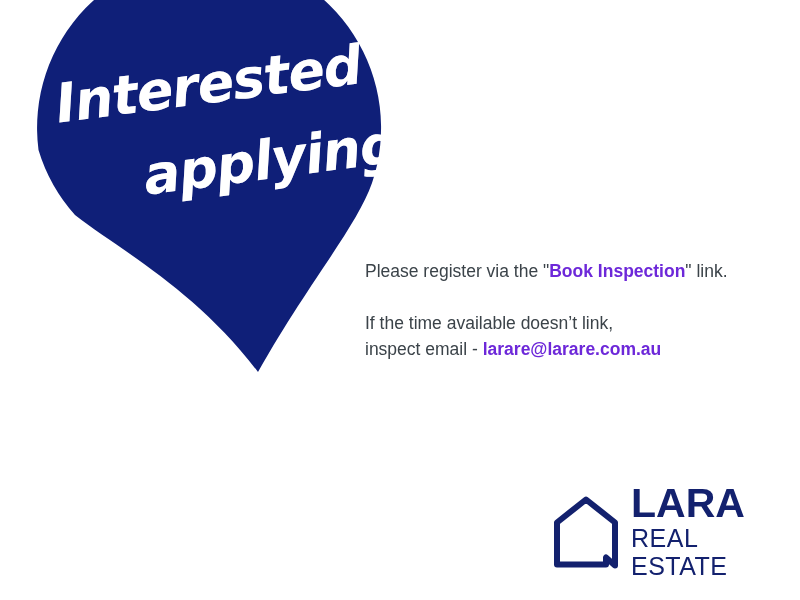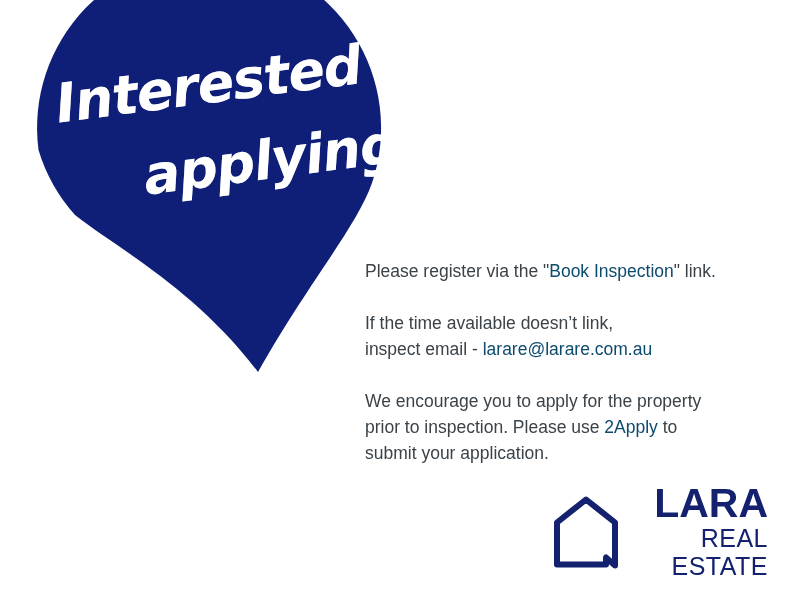--- a/index.html
+++ b/index.html
@@ -85,22 +85,22 @@
     color: #3b4349;
     font-size: 17.5px;
     line-height: 26px;
   }
   .para {
     margin: 0 0 26px 0;
   }
   .para:last-child { margin-bottom: 0; }
   .para .ln { display: block; white-space: nowrap; }
   .para b {
-    font-weight: 400;
-    color: #0c4a6e;
+    font-weight: 700;
+    color: #6d28d9;
   }
 
   
   .logo {
     position: absolute;
     left: 553px;
     top: 492px;
     width: 215px;
     height: 80px;
     display: flex;
@@ -110,21 +110,20 @@
     width: 66px;
     height: 74px;
     flex: 0 0 auto;
   }
   .logo-mark svg { display: block; width: 66px; height: 74px; }
   .logo-type {
     margin-left: 12px;
     display: flex;
     flex-direction: column;
     justify-content: center;
-    text-align: right;
   }
   .logo-name {
     color: #13216e;
     font-weight: 700;
     font-size: 41px;
     line-height: 0.95;
     letter-spacing: 0px;
     font-family: "Liberation Sans", sans-serif;
   }
   .logo-tag {
@@ -158,25 +157,20 @@
   </div>
 
   <div class="copy" id="copy-root">
       <p class="para">
         <span class="ln"><span>Please register via the "</span><b>Book Inspection</b><span>" link.</span></span>
       </p>
       <p class="para">
         <span class="ln"><span>If the time available doesn’t link,</span></span>
         <span class="ln"><span>inspect email - </span><b>larare@larare.com.au</b></span>
       </p>
-      <p class="para">
-        <span class="ln"><span>We encourage you to apply for the property</span></span>
-        <span class="ln"><span>prior to inspection. Please use </span><b>2Apply</b><span> to</span></span>
-        <span class="ln"><span>submit your application.</span></span>
-      </p>
     </div>
 
   <div class="logo">
     <div class="logo-mark">
       <svg viewBox="0 0 66 74" xmlns="http://www.w3.org/2000/svg">
         <path d="M 4 27.5 L 33 4.5 L 62 27.5 L 62 70.5 L 53 62.5 L 53 69.5 L 4 69.5 Z" fill="none" stroke="#13216e" stroke-width="6" stroke-linejoin="round" stroke-linecap="round"></path>
       </svg>
     </div>
     <div class="logo-type">
       <div class="logo-name">LARA</div>

